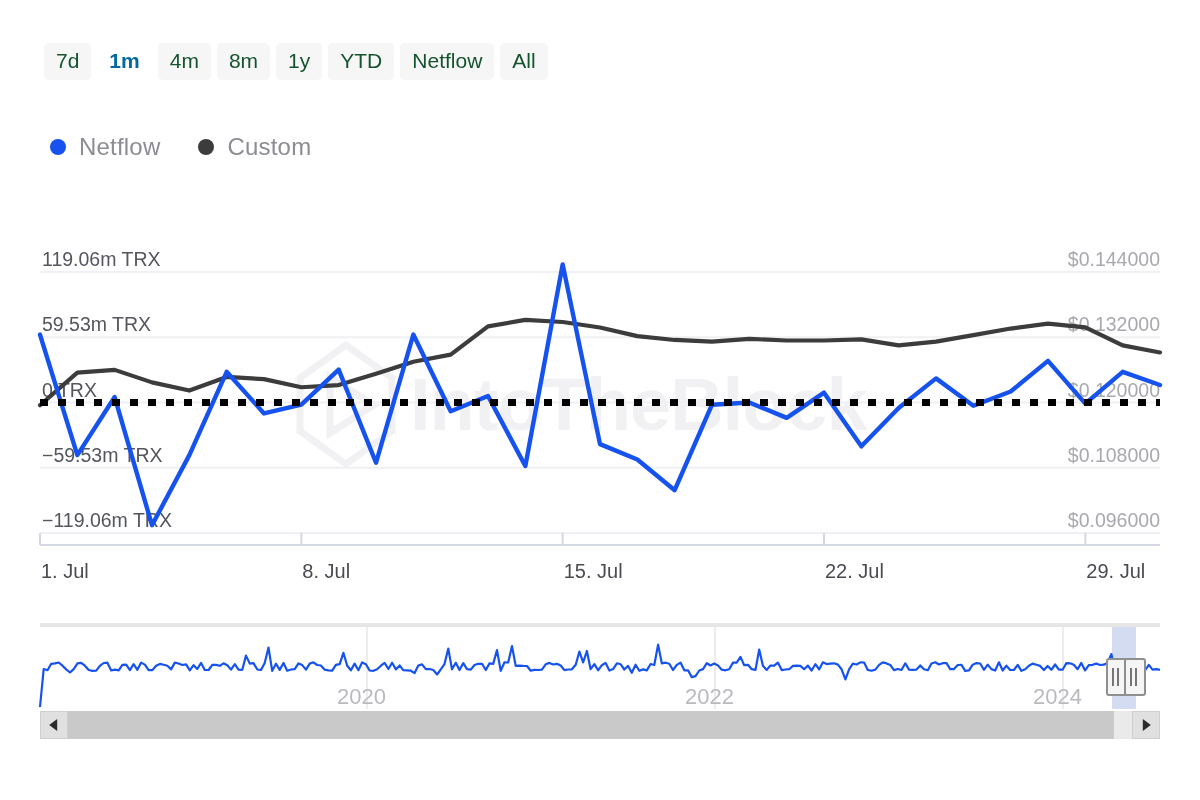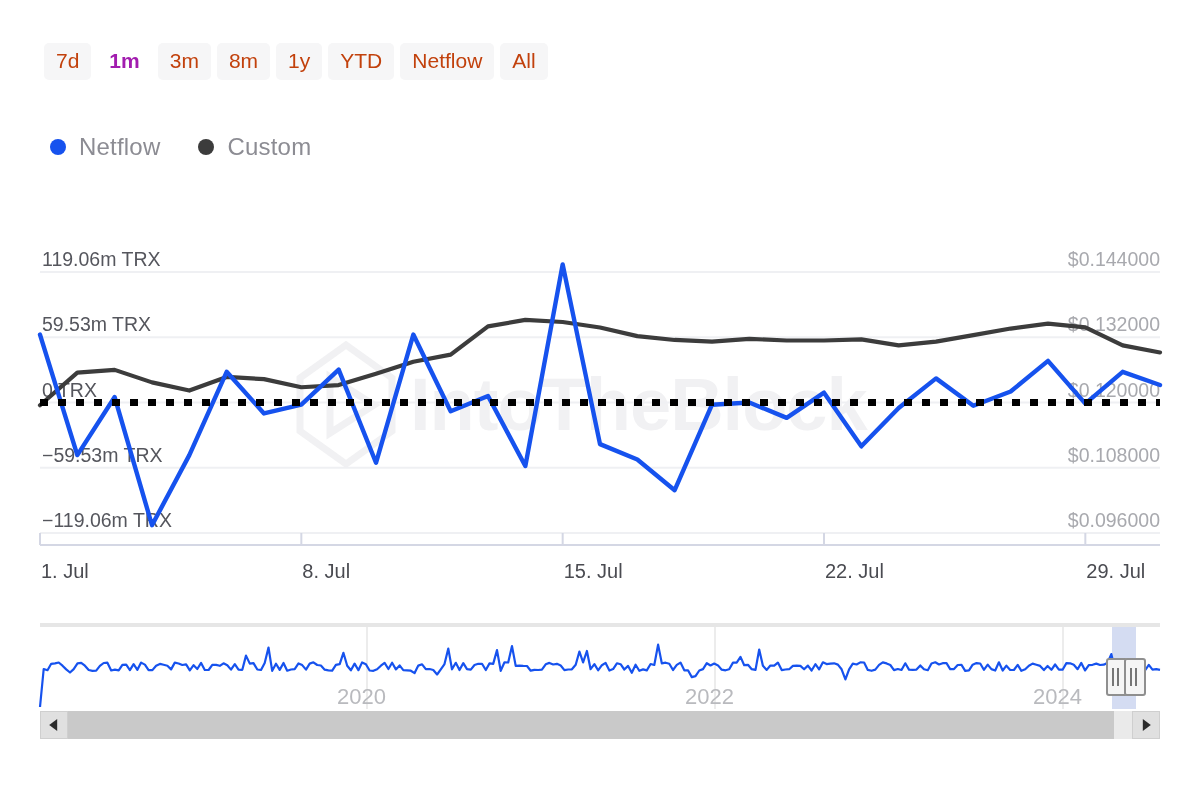--- a/index.html
+++ b/index.html
@@ -26,28 +26,28 @@
     gap: 6px;
   }
   .range-btn {
     background: #f6f6f7;
     border: none;
     border-radius: 5px;
     padding: 7px 12px 9px 12px;
     font-family: "Liberation Sans", sans-serif;
     font-size: 21px;
     line-height: 1;
-    color: #c2410c;
+    color: #14532d;
     cursor: pointer;
     white-space: nowrap;
   }
   .range-btn.selected {
     background: #ffffff;
     font-weight: bold;
-    color: #a21caf;
+    color: #0369a1;
   }
 
   
   #chart-legend {
     position: absolute;
     left: 50px;
     top: 133px;
     display: flex;
     align-items: center;
     gap: 38px;
@@ -158,21 +158,21 @@
     background: #c9c9c9;
     cursor: pointer;
   }
 </style>
 </head>
 <body>
 
 <div id="range-selector">
     <div class="range-btn">7d</div>
     <div class="range-btn selected">1m</div>
-    <div class="range-btn">3m</div>
+    <div class="range-btn">4m</div>
     <div class="range-btn">8m</div>
     <div class="range-btn">1y</div>
     <div class="range-btn">YTD</div>
     <div class="range-btn">Netflow</div>
     <div class="range-btn">All</div>
   </div>
 
 <div id="chart-legend">
     <div class="legend-item">
       <span class="legend-dot" style="background: rgb(22, 82, 238);"></span>

